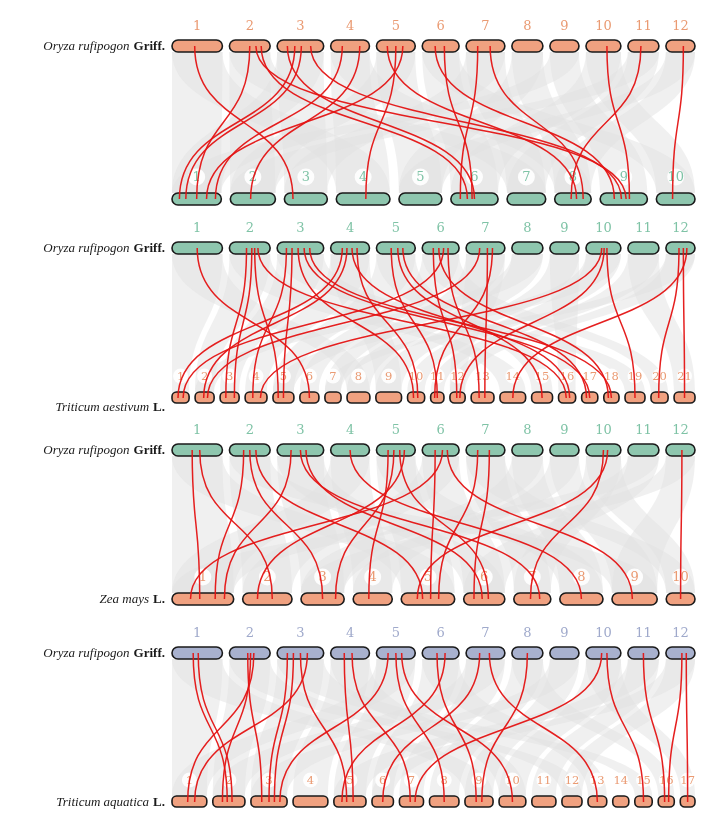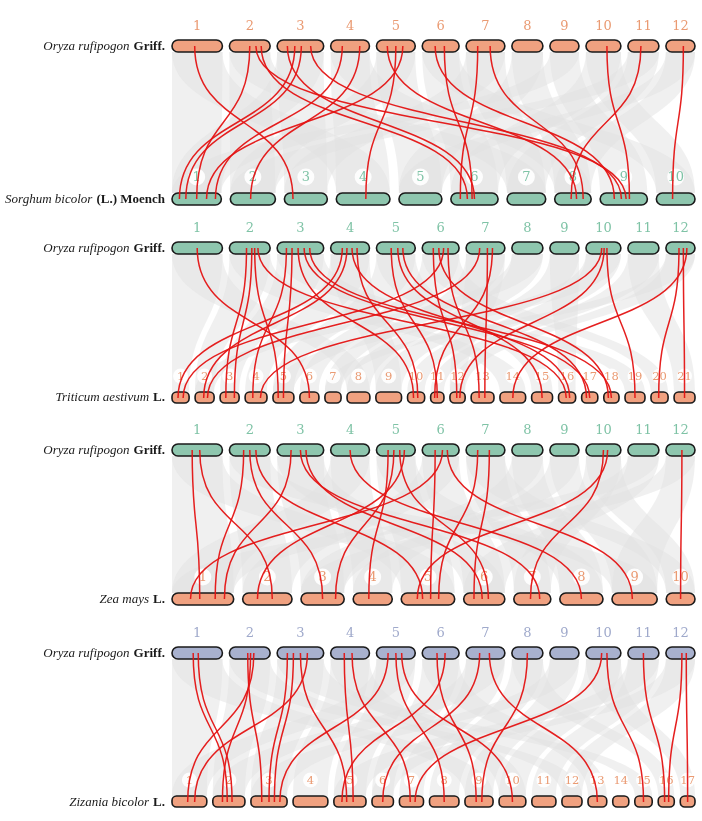--- a/index.html
+++ b/index.html
@@ -18,21 +18,21 @@
     font-size:13px;
     color:#1a1a1a;
     line-height:18px;
     height:18px;
   }
   .species-label .binomial{font-style:italic;}
   .species-label .suffix{font-style:normal;font-weight:700;margin-left:4px;}
   .lbl-p1-top{top:37px;}
   .lbl-p1-bot{top:190px;}
   .lbl-p2-top{top:239px;}
-  .lbl-p2-bot{top:388px;}
+  .lbl-p2-bot{top:398px;}
   .lbl-p3-top{top:441px;}
   .lbl-p3-bot{top:590px;margin-left:24px;}
   .lbl-p4-top{top:644px;}
   .lbl-p4-bot{top:793px;}
 </style>
 </head>
 <body>
 
 <div class="canvas">
   <svg id="fig" width="702" height="821" viewBox="0 0 702 821">
@@ -495,34 +495,31 @@
       <path d="M 601.6895652173913 653 C 601.6895652173913 734.95, 415.074921630094 720.05, 415.074921630094 802" fill="none" stroke="#E41313" stroke-width="1.5" stroke-opacity="0.95"></path>
       <path d="M 606.9252173913044 653 C 606.9252173913044 734.95, 643.512539184953 720.05, 643.512539184953 802" fill="none" stroke="#E41313" stroke-width="1.5" stroke-opacity="0.95"></path>
       <path d="M 643.4 653 C 643.4 734.95, 664.6382445141065 720.05, 664.6382445141065 802" fill="none" stroke="#E41313" stroke-width="1.5" stroke-opacity="0.95"></path>
       <path d="M 681.9108695652172 653 C 681.9108695652172 734.95, 668.6539184952978 720.05, 668.6539184952978 802" fill="none" stroke="#E41313" stroke-width="1.5" stroke-opacity="0.95"></path>
       <path d="M 686.2739130434782 653 C 686.2739130434782 734.95, 687.6379310344827 720.05, 687.6379310344827 802" fill="none" stroke="#E41313" stroke-width="1.5" stroke-opacity="0.95"></path>
     </svg>
 
   <div class="species-label lbl-p1-top">
     <span class="binomial">Oryza rufipogon</span><span class="suffix">Griff.</span>
   </div>
-  <div class="species-label lbl-p1-bot">
-    <span class="binomial">Sorghum bicolor</span><span class="suffix">(L.) Moench</span>
-  </div>
   <div class="species-label lbl-p2-top">
     <span class="binomial">Oryza rufipogon</span><span class="suffix">Griff.</span>
   </div>
   <div class="species-label lbl-p2-bot">
     <span class="binomial">Triticum aestivum</span><span class="suffix">L.</span>
   </div>
   <div class="species-label lbl-p3-top">
     <span class="binomial">Oryza rufipogon</span><span class="suffix">Griff.</span>
   </div>
   <div class="species-label lbl-p3-bot">
     <span class="binomial">Zea mays</span><span class="suffix">L.</span>
   </div>
   <div class="species-label lbl-p4-top">
     <span class="binomial">Oryza rufipogon</span><span class="suffix">Griff.</span>
   </div>
   <div class="species-label lbl-p4-bot">
-    <span class="binomial">Zizania bicolor</span><span class="suffix">L.</span>
+    <span class="binomial">Triticum aquatica</span><span class="suffix">L.</span>
   </div>
 </div>
 
 </body></html>

